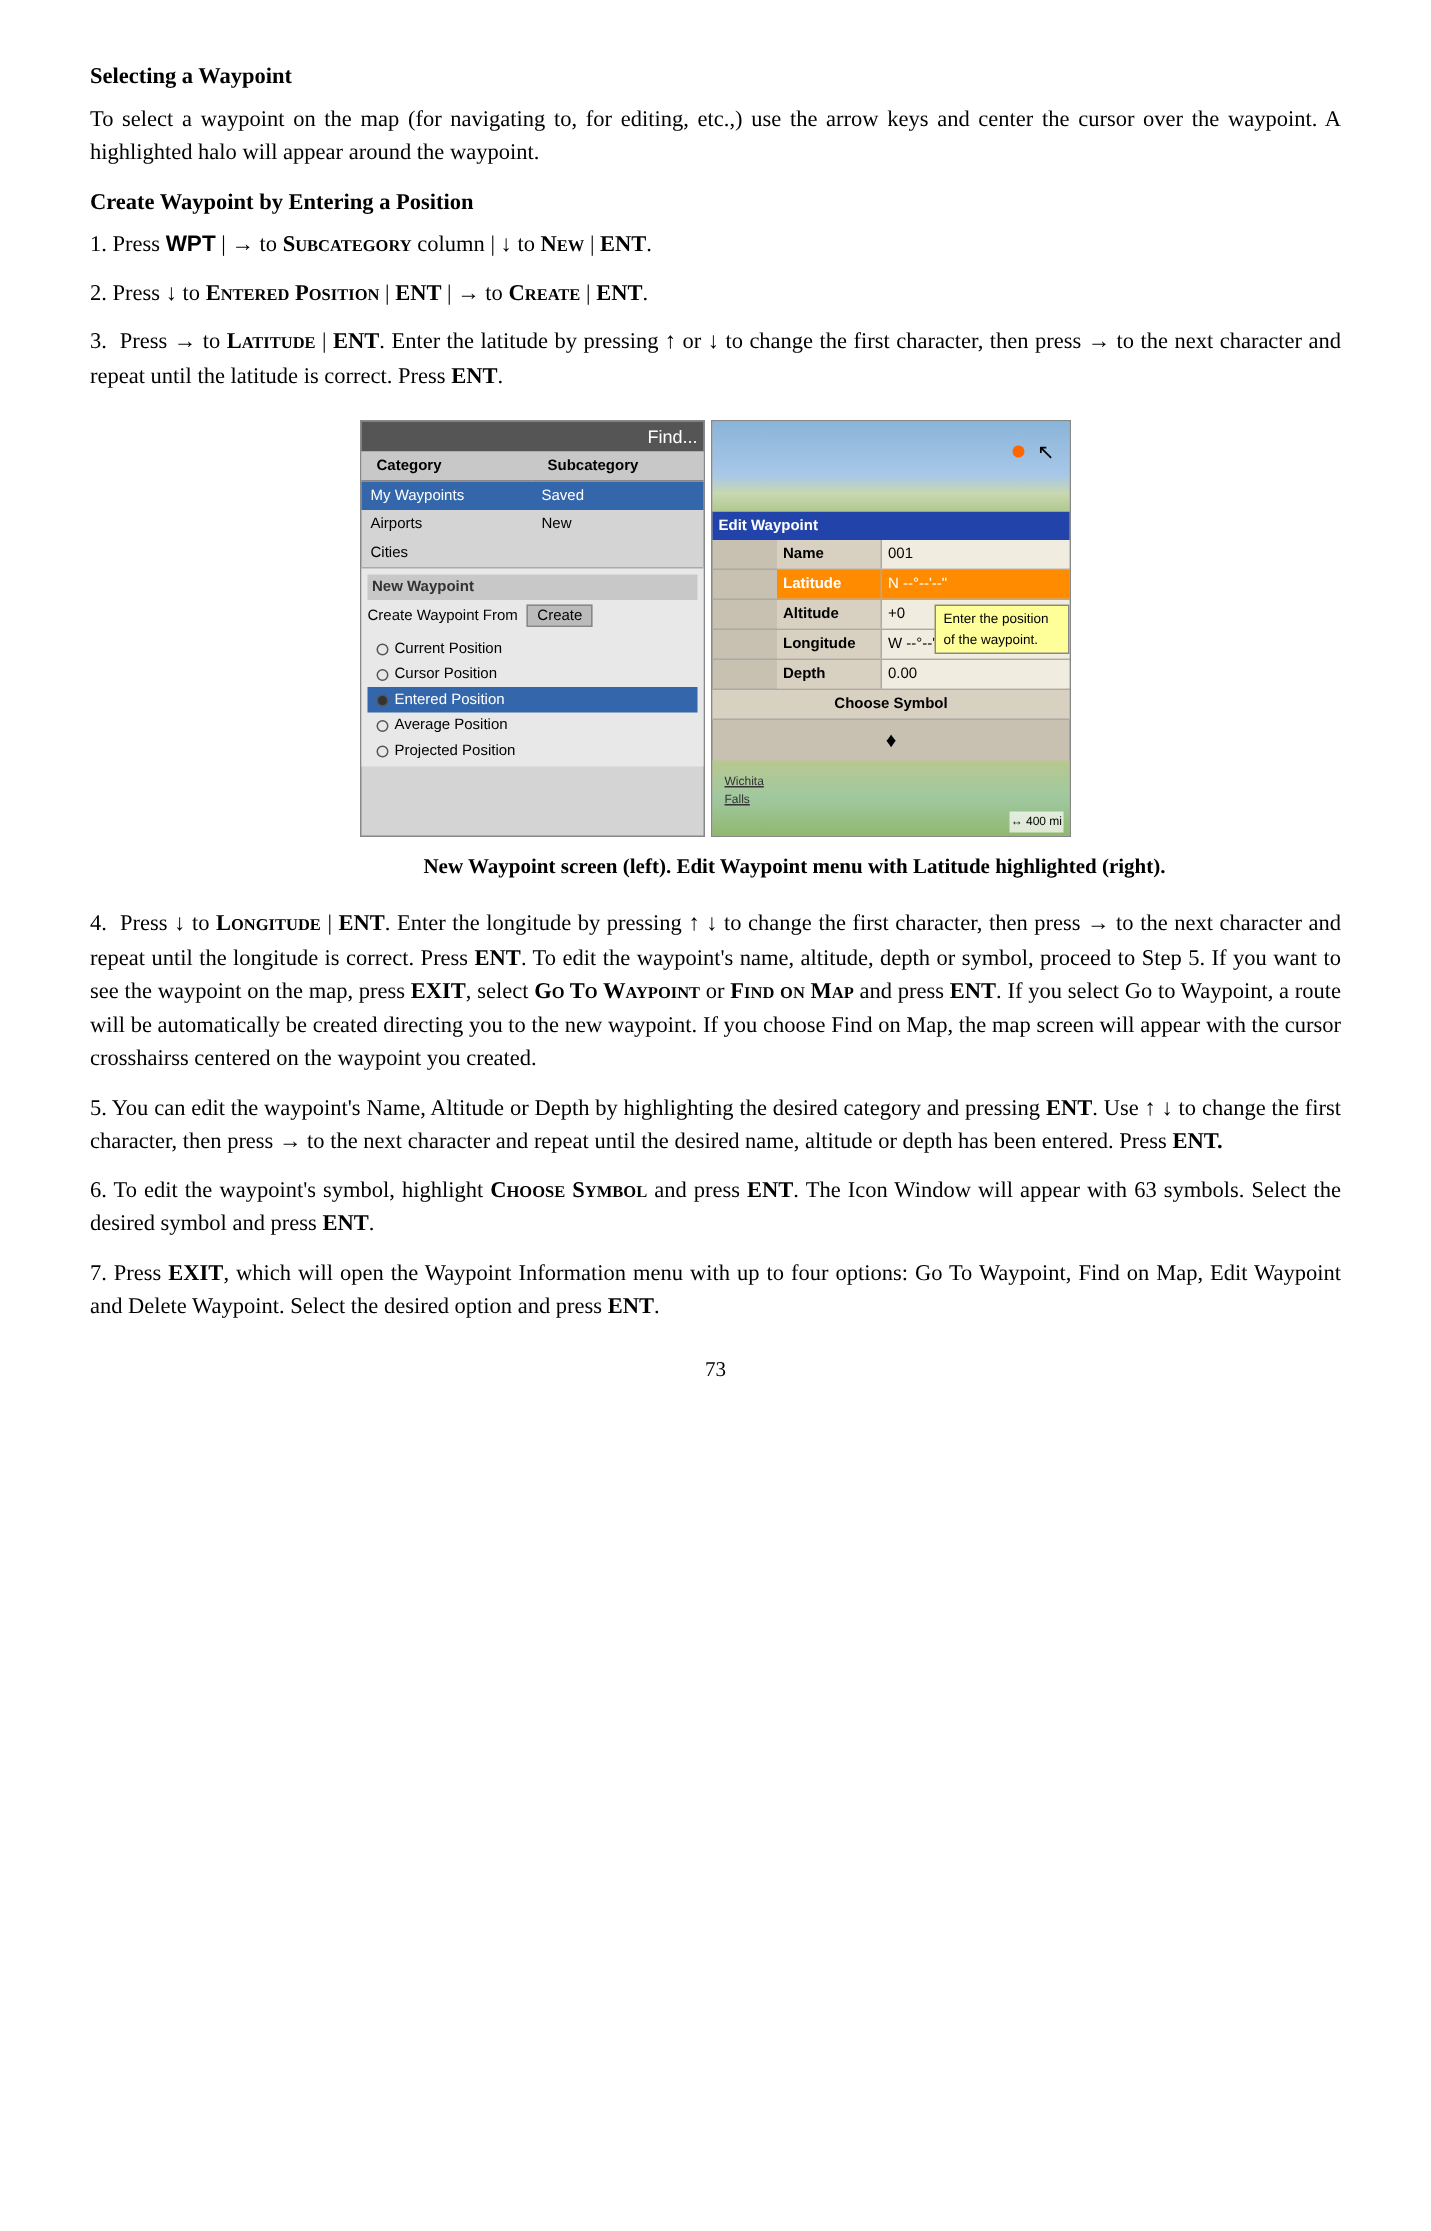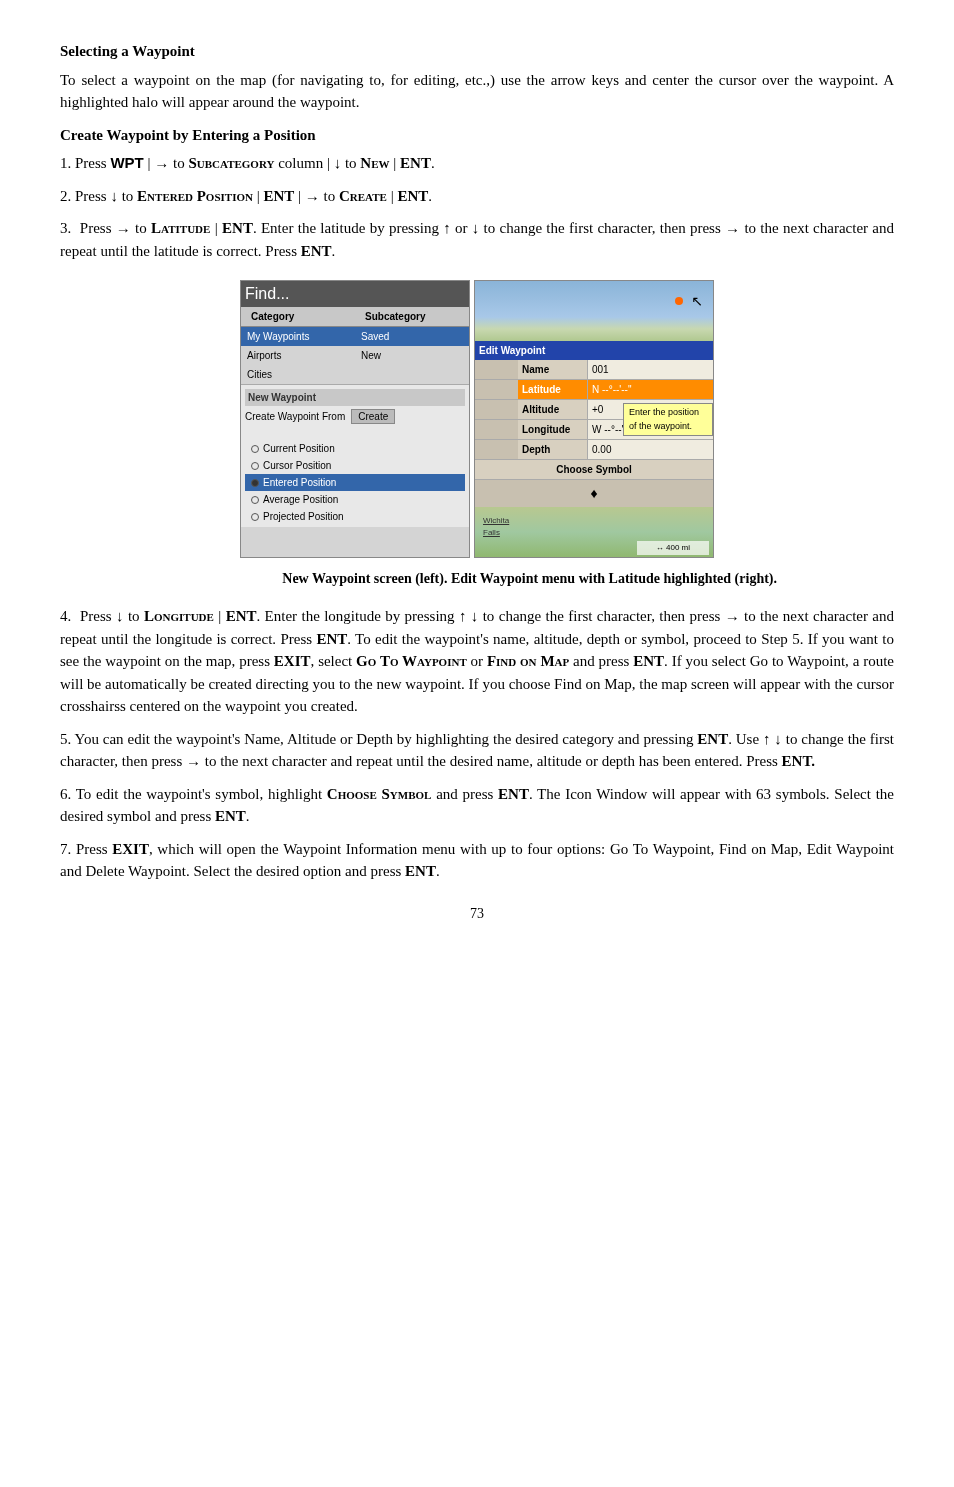--- a/index.html
+++ b/index.html
@@ -44,21 +44,22 @@
       width: 230px;
       border: 1px solid #888;
       background: #d4d4d4;
       font-family: Arial, sans-serif;
       font-size: 11px;
     }
     .left-panel .panel-header {
       background: #555;
       color: #fff;
       padding: 1px 4px;
-      font-size: 16px;
+      font-size: 12px;
+      text-align: right;
     }
     .left-panel .cols {
       display: flex;
       background: #c8c8c8;
     }
     .left-panel .col-header {
       flex: 1;
       padding: 2px 10px;
       font-size: 10px;
       font-weight: bold;
@@ -85,21 +86,21 @@
     .new-waypoint-title {
       font-size: 10px;
       font-weight: bold;
       color: #333;
       margin-bottom: 3px;
       background: #c8c8c8;
       padding: 1px 3px;
     }
     .create-from-label {
       font-size: 10px;
-      margin-bottom: 16px;
+      margin-bottom: 6px;
       display: flex;
       align-items: center;
       gap: 6px;
     }
     .create-button {
       background: #bbb;
       border: 1px solid #888;
       padding: 1px 6px;
       font-size: 10px;
       font-family: Arial, sans-serif;
@@ -220,21 +221,21 @@
       font-size: 8px;
       color: #333;
       text-decoration: underline;
     }
     .map-scale {
       position: absolute;
       bottom: 2px;
       right: 4px;
       font-size: 8px;
       background: rgba(255,255,255,0.7);
-      padding: 1px 19px;
+      padding: 1px 1px;
       margin-left: 25px;
     }
 
     .figure-caption {
       text-align: right;
       font-weight: bold;
       font-size: 14px;
       margin: 8px auto 16px auto;
       max-width: 600px;
     }

